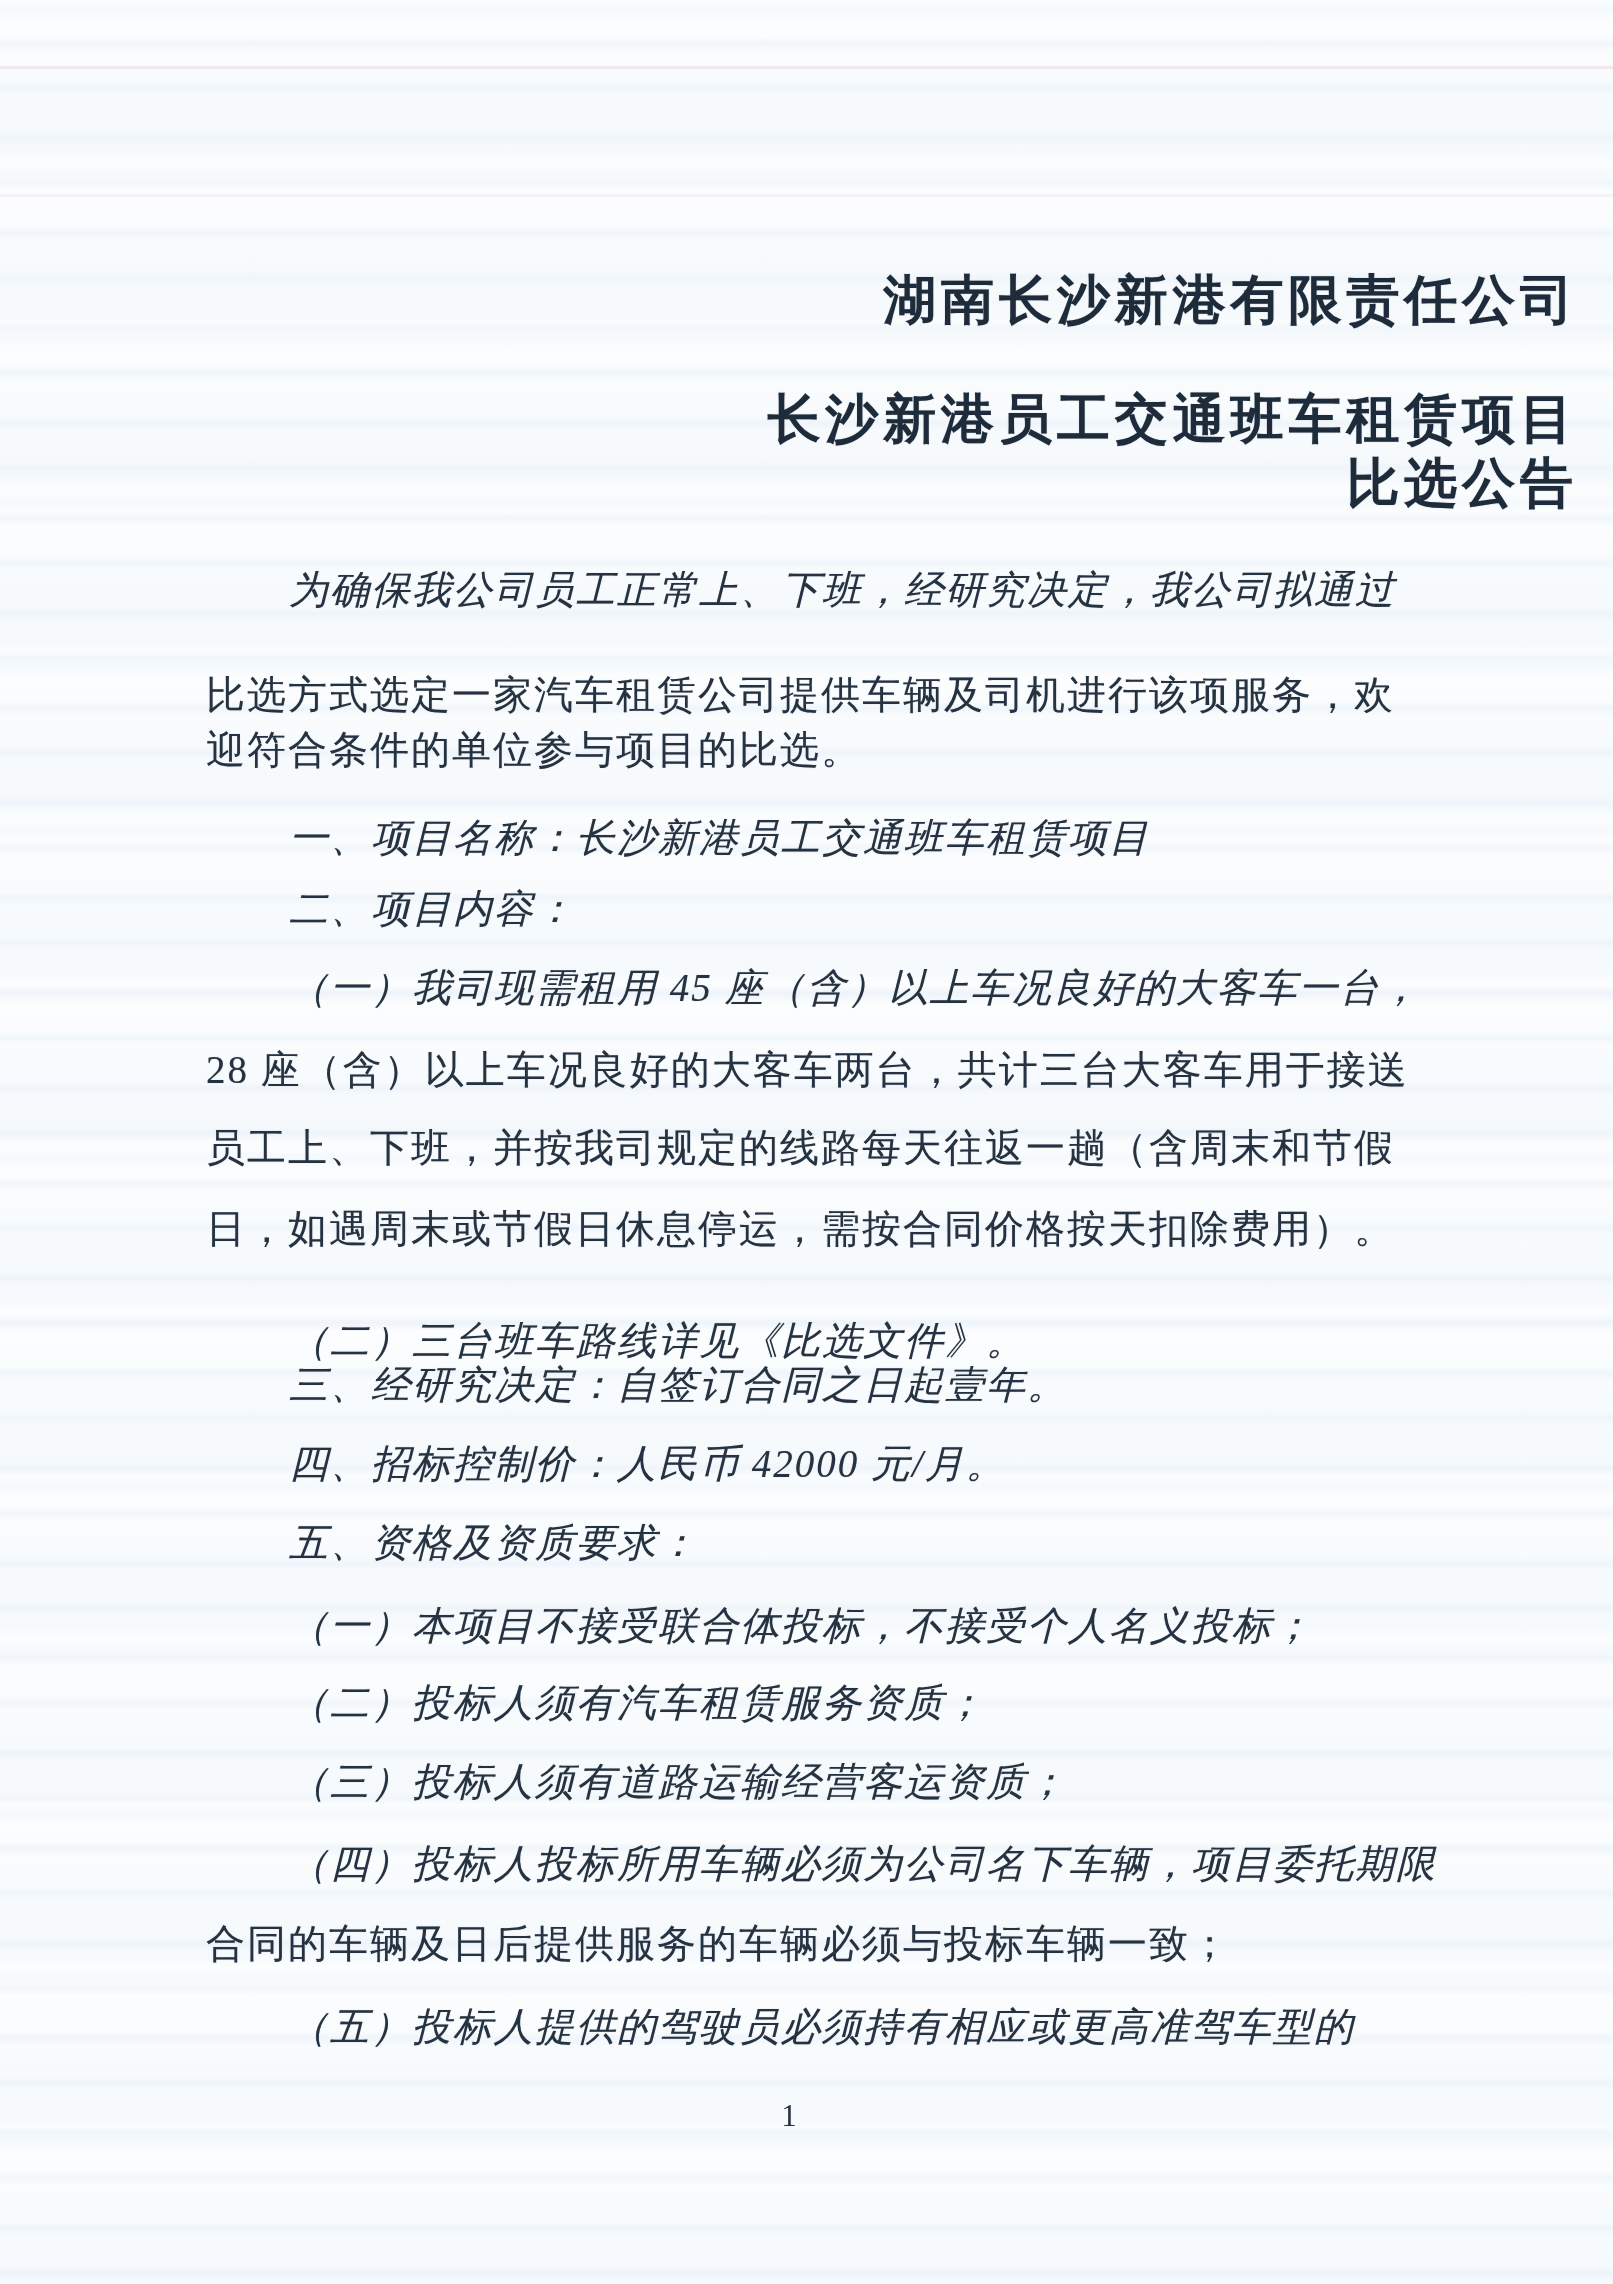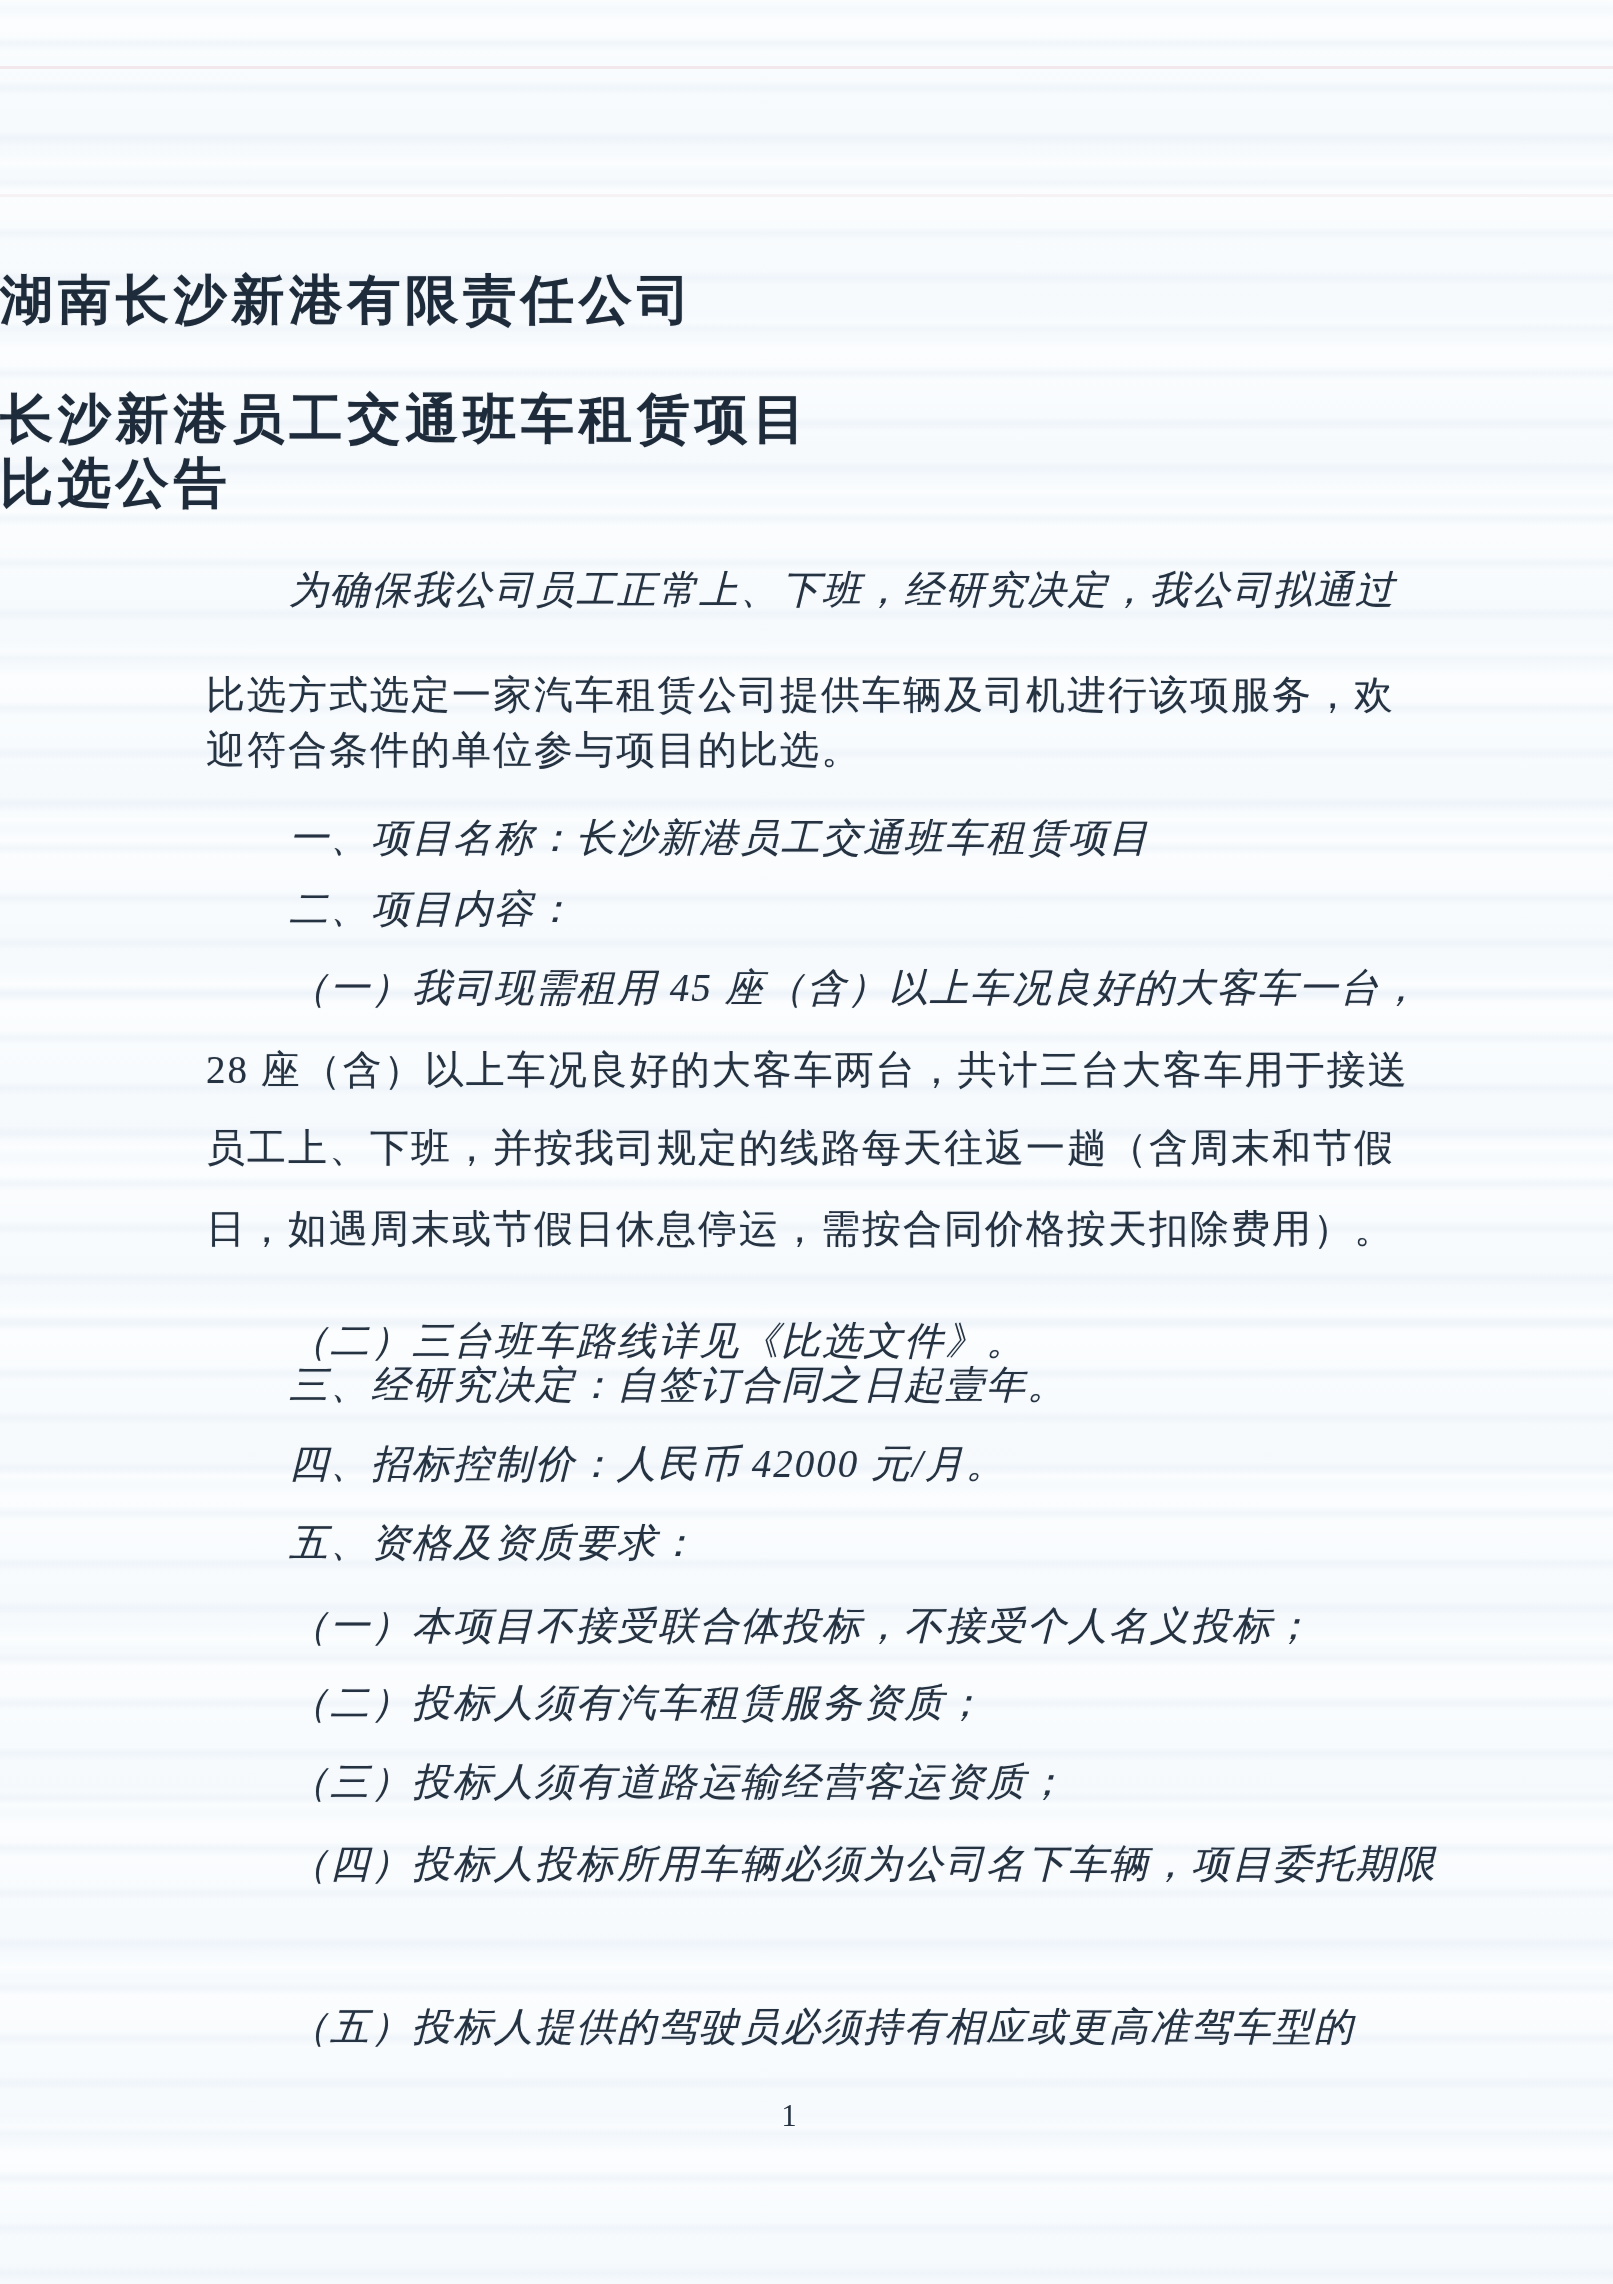--- a/index.html
+++ b/index.html
@@ -44,21 +44,21 @@
     pointer-events: none;
   }
   .page-content {
     position: absolute;
     inset: 0;
   }
   .title-line {
     position: absolute;
     left: 0;
     width: 1578px;
-    text-align: left;
+    text-align: right;
     font-size: 53px;
     line-height: 61px;
     font-weight: bold;
     letter-spacing: 4.9px;
     color: #1d2b3a;
     text-shadow: 0 0 1px rgba(29, 43, 58, 0.45);
     white-space: nowrap;
   }
   .body-line {
     position: absolute;
@@ -104,18 +104,19 @@
   <div class="body-line flush" style="top: 1123px;">员工上、下班，并按我司规定的线路每天往返一趟（含周末和节假</div>
   <div class="body-line flush" style="top: 1204px;">日，如遇周末或节假日休息停运，需按合同价格按天扣除费用）。</div>
   <div class="body-line indent" style="top: 1280px; margin-top: 36px;">（二）三台班车路线详见《比选文件》。</div>
   <div class="body-line indent" style="top: 1360px;">三、经研究决定：自签订合同之日起壹年。</div>
   <div class="body-line indent" style="top: 1439px;">四、招标控制价：人民币 42000 元/月。</div>
   <div class="body-line indent" style="top: 1518px;">五、资格及资质要求：</div>
   <div class="body-line indent" style="top: 1601px;">（一）本项目不接受联合体投标，不接受个人名义投标；</div>
   <div class="body-line indent" style="top: 1678px;">（二）投标人须有汽车租赁服务资质；</div>
   <div class="body-line indent" style="top: 1757px;">（三）投标人须有道路运输经营客运资质；</div>
   <div class="body-line indent" style="top: 1839px;">（四）投标人投标所用车辆必须为公司名下车辆，项目委托期限</div>
+  <div class="body-line flush" style="top: 1919px;">合同的车辆及日后提供服务的车辆必须与投标车辆一致；</div>
   <div class="body-line indent" style="top: 2002px;">（五）投标人提供的驾驶员必须持有相应或更高准驾车型的</div>
 
   <div class="page-number">1</div>
 
 </div>
 
 
 </body></html>

